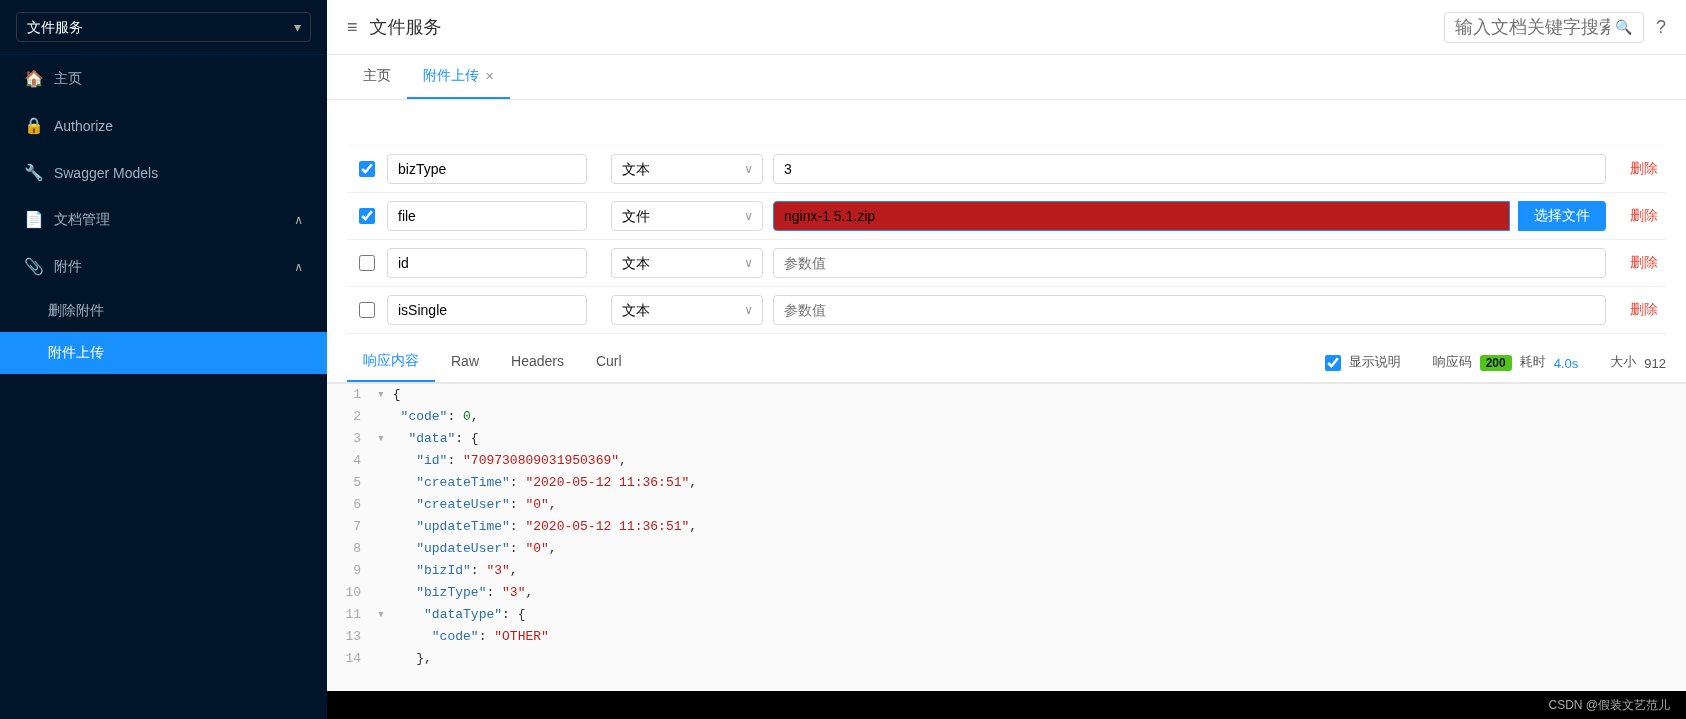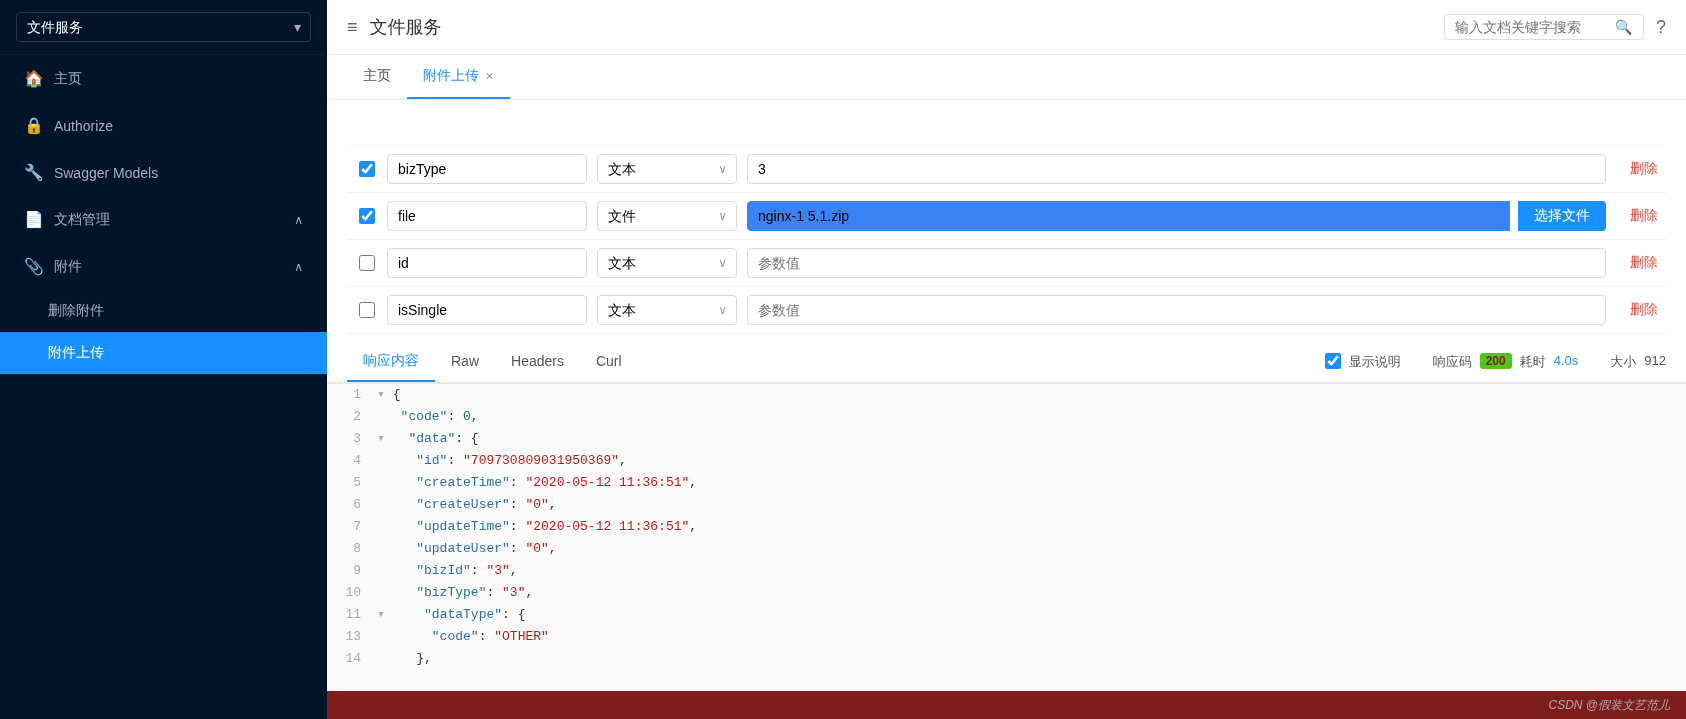--- a/index.html
+++ b/index.html
@@ -118,21 +118,21 @@
       border-radius: 4px;
       padding: 4px 10px;
       gap: 6px;
       color: #999;
       font-size: 14px;
       width: 200px;
     }
     .search-box input {
       border: none;
       outline: none;
-      font-size: 14px;
+      font-size: 18px;
       color: #999;
       background: transparent;
       width: 100%;
     }
 
     
     .tabs {
       display: flex;
       align-items: center;
       padding: 0 20px;
@@ -172,21 +172,21 @@
     }
 
     .param-row {
       display: flex;
       align-items: center;
       border-bottom: 1px solid #f0f0f0;
       padding: 8px 0;
     }
     .param-row .col-check { width: 40px; display: flex; justify-content: center; }
     .param-row .col-name { width: 200px; }
-    .param-row .col-type { width: 140px; margin-left: 10px; }
+    .param-row .col-type { width: 152px; margin-left: 24px; }
     .param-row .col-value { flex: 1; margin-left: 10px; }
     .param-row .col-action { width: 60px; text-align: right; }
 
     input[type="checkbox"] {
       width: 16px;
       height: 16px;
       cursor: pointer;
       accent-color: #1890ff;
     }
 
@@ -231,21 +231,21 @@
       align-items: center;
       gap: 8px;
     }
     .file-text-input {
       flex: 1;
       border: 1px solid #1890ff;
       border-radius: 4px 0 0 4px;
       padding: 6px 10px;
       font-size: 14px;
       outline: none;
-      background: #3b82f6;
+      background: #b91c1c;
     }
     .btn-choose-file {
       background: #1890ff;
       color: #fff;
       border: none;
       border-radius: 0 4px 4px 0;
       padding: 6px 16px;
       font-size: 14px;
       cursor: pointer;
       white-space: nowrap;
@@ -277,21 +277,21 @@
       color: #555;
       border-bottom: 2px solid transparent;
     }
     .resp-tab.active {
       color: #1890ff;
       border-bottom: 2px solid #1890ff;
     }
     .resp-tab-right {
       margin-left: auto;
       display: flex;
-      align-items: flex-start;
+      align-items: flex-end;
       gap: 8px;
       font-size: 13px;
       color: #555;
     }
 
     
     .code-block {
       background: #fafafa;
       border-top: 1px solid #e8e8e8;
       flex: 1;
@@ -323,39 +323,38 @@
       margin-right: 4px;
       cursor: pointer;
     }
     .key { color: #2c6fad; }
     .str { color: #c41a16; }
     .num { color: #1a7f37; }
 
     .status-badge {
       display: inline-block;
       background: #52c41a;
-      color: #7f1d1d;
+      color: #0f172a;
       border-radius: 3px;
       padding: 1px 6px;
       font-size: 12px;
       font-weight: bold;
     }
 
     
     .footer {
-      background: #7f1d1d;
+      background: #000000;
       color: #aaa;
       font-size: 12px;
       text-align: right;
       padding: 4px 16px;
       height: 28px;
       display: flex;
       align-items: center;
       justify-content: flex-end;
-      font-style: italic;
     }
 
     .menu-icon {
       font-size: 18px;
       color: #666;
       cursor: pointer;
     }
   </style>
 </head>
 <body>

